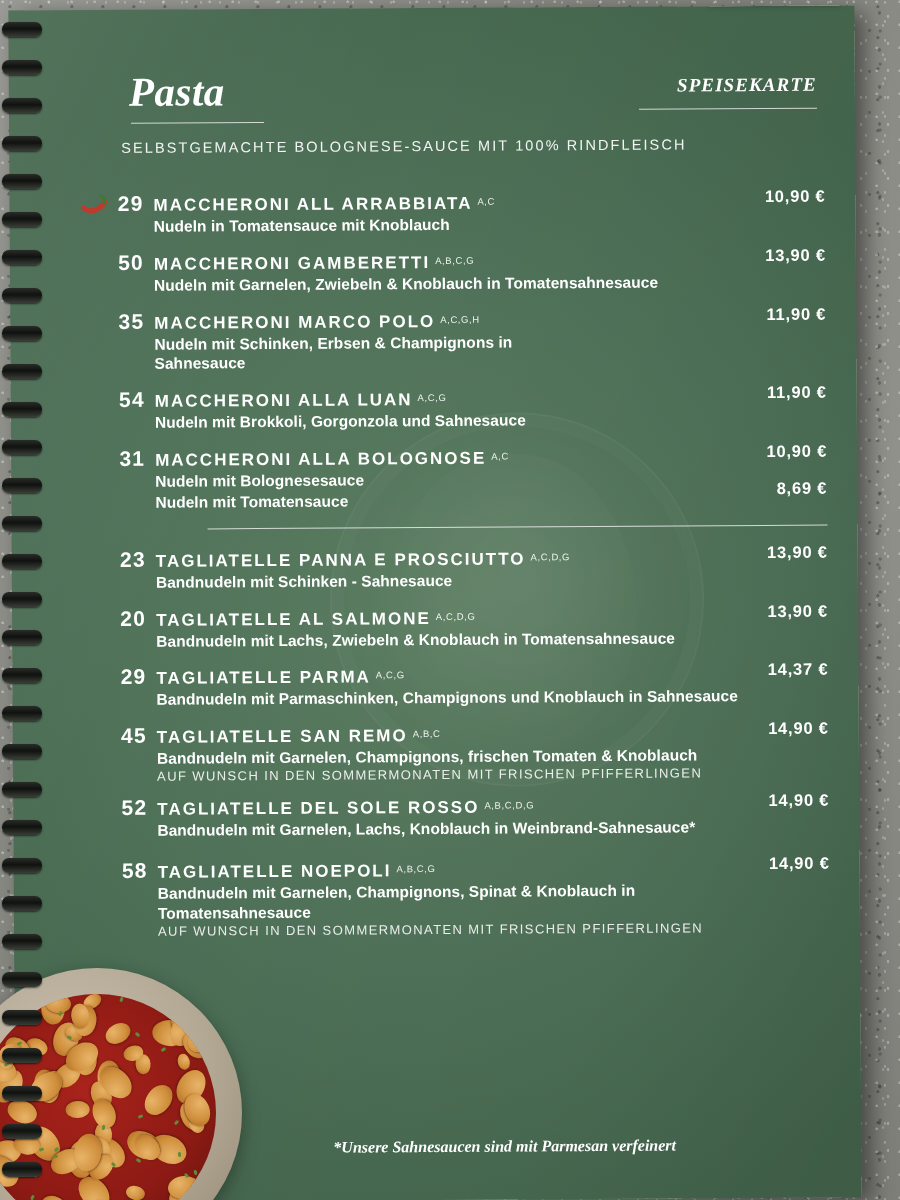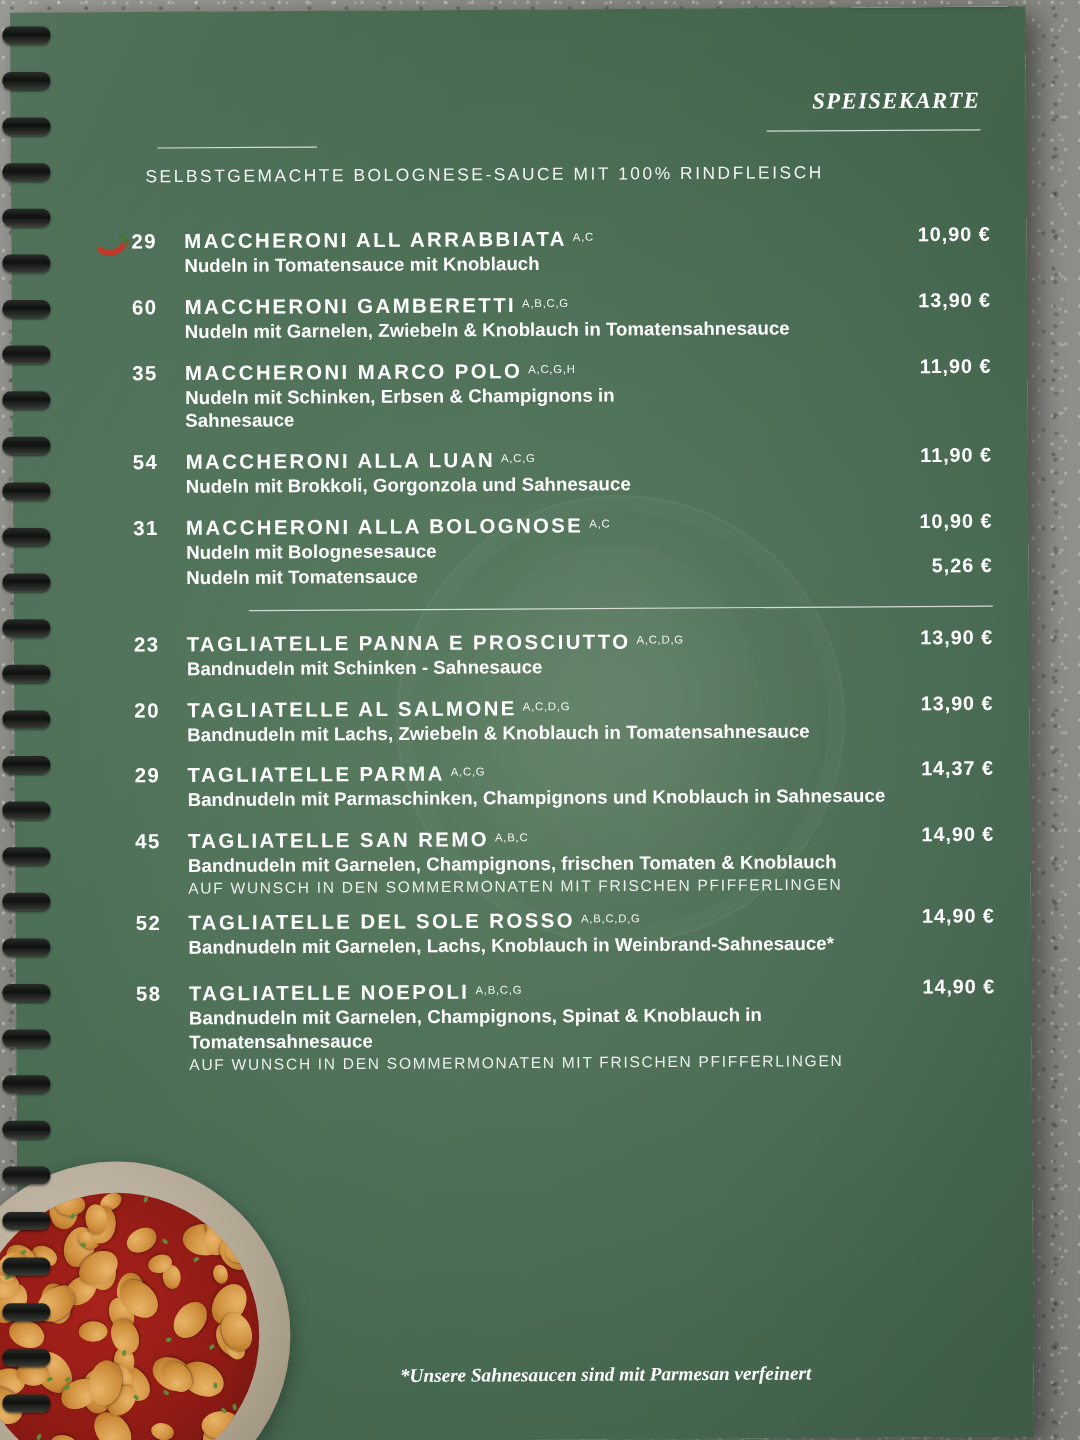--- a/index.html
+++ b/index.html
@@ -176,21 +176,22 @@
     margin-bottom: 6px;
   }
   .item-head {
     position: relative;
     display: flex;
     align-items: baseline;
   }
   .num {
     display: inline-block;
     min-width: 34px;
-    font-size: 17px;
+    text-align: right;
+    font-size: 21px;
     font-weight: 700;
     letter-spacing: 1.2px;
     color: #ffffff;
   }
   .name {
     margin-left: 10px;
     font-size: 17px;
     font-weight: 700;
     letter-spacing: 2.0px;
     color: #ffffff;
@@ -340,20 +341,21 @@
   <div class="table-bg"></div>
 
   <div class="menu-card">
     <div class="emblem">
       <div class="emblem-face"></div>
     </div>
 
     <div class="content">
 
       <div class="header-row">
+        <div class="title">Pasta</div>
         <div class="title-rule"></div>
         <div class="speisekarte">SPEISEKARTE</div>
         <div class="speisekarte-rule"></div>
       </div>
 
       <div class="subtitle">SELBSTGEMACHTE BOLOGNESE-SAUCE MIT 100% RINDFLEISCH</div>
 
       <div class="items">
 
         <div class="item">
@@ -365,21 +367,21 @@
             <span class="num">29</span>
             <span class="name">MACCHERONI ALL ARRABBIATA</span>
             <span class="allergens">A,C</span>
             <span class="price">10,90 €</span>
           </div>
           <div class="desc">Nudeln in Tomatensauce mit Knoblauch</div>
         </div>
 
         <div class="item" style="margin-top:14px">
           <div class="item-head">
-            <span class="num">60</span>
+            <span class="num">50</span>
             <span class="name">MACCHERONI GAMBERETTI</span>
             <span class="allergens">A,B,C,G</span>
             <span class="price">13,90 €</span>
           </div>
           <div class="desc">Nudeln mit Garnelen, Zwiebeln &amp; Knoblauch in Tomatensahnesauce</div>
         </div>
 
         <div class="item" style="margin-top:14px">
           <div class="item-head">
             <span class="num">35</span>
@@ -399,21 +401,21 @@
           </div>
           <div class="desc">Nudeln mit Brokkoli, Gorgonzola und Sahnesauce</div>
         </div>
 
         <div class="item" style="margin-top:14px">
           <div class="item-head">
             <span class="num">31</span>
             <span class="name">MACCHERONI ALLA BOLOGNOSE</span>
             <span class="allergens">A,C</span>
             <span class="price">10,90 €</span>
-            <span class="price2" style="top:36px">5,26 €</span>
+            <span class="price2" style="top:36px">8,69 €</span>
           </div>
           <div class="desc">Nudeln mit Bolognesesauce</div>
           <div class="desc">Nudeln mit Tomatensauce</div>
         </div>
 
         <div class="divider"></div>
 
         <div class="item">
           <div class="item-head">
             <span class="num">23</span>

